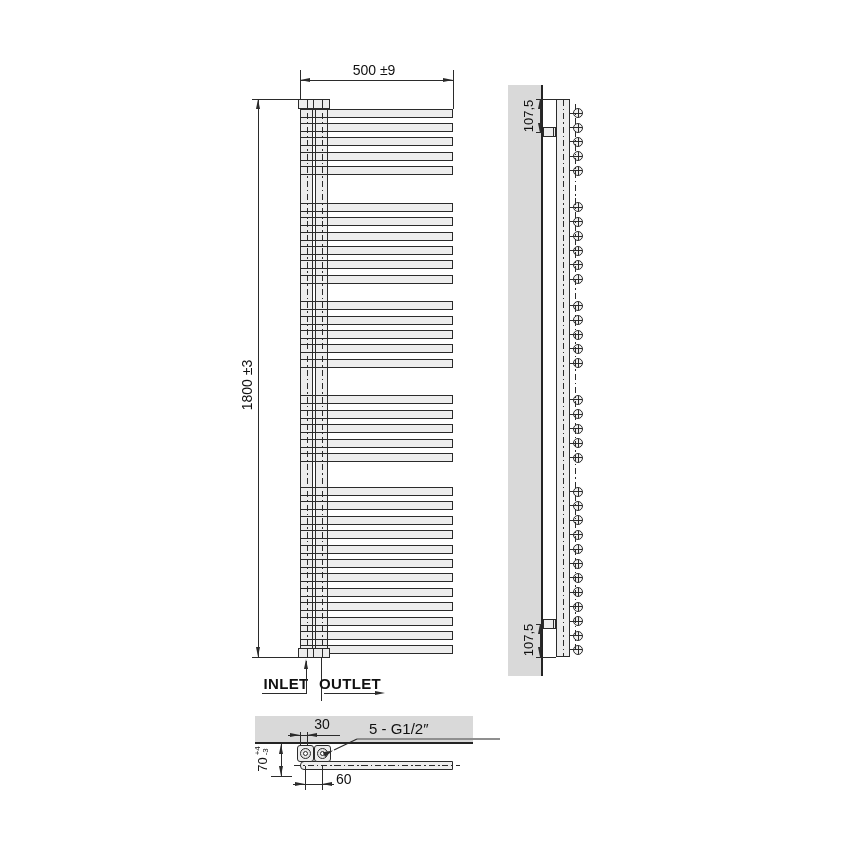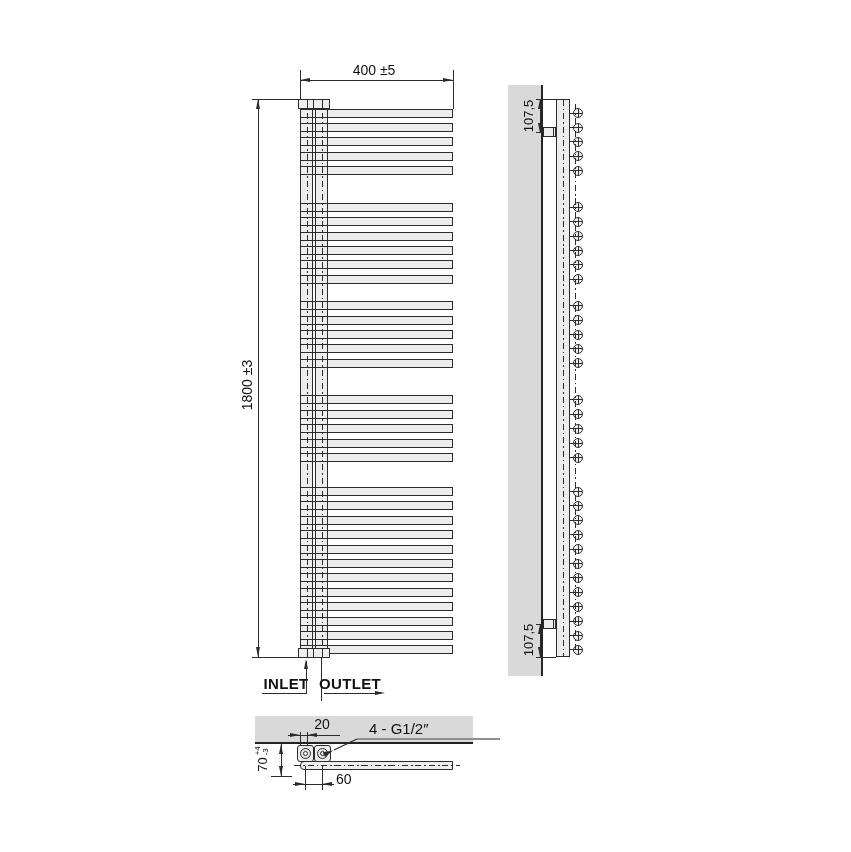--- a/index.html
+++ b/index.html
@@ -105,21 +105,21 @@
         <div class="mid"></div>
       </div>
   </div>
 
   <div>
     <div class="abs ln" style="left:300px;top:70px;width:1px;height:29px;"></div>
     <div class="abs ln" style="left:453px;top:70px;width:1px;height:39px;"></div>
     <div class="abs ln" style="left:300px;top:80px;width:153px;height:1px;"></div>
     <div class="ah l" style="left:300px;top:78px;"></div>
     <div class="ah r" style="left:443px;top:78px;"></div>
-    <div class="abs txt ctr" style="left:334px;top:63px;width:80px;height:14px;">400 ±5</div>
+    <div class="abs txt ctr" style="left:334px;top:63px;width:80px;height:14px;">500 ±9</div>
   </div>
 
   <div>
     <div class="abs ln" style="left:252px;top:99px;width:48px;height:1px;"></div>
     <div class="abs ln" style="left:252px;top:657px;width:48px;height:1px;"></div>
     <div class="abs ln" style="left:258px;top:99px;width:1px;height:558px;"></div>
     <div class="ah u" style="left:256px;top:99px;"></div>
     <div class="ah d" style="left:256px;top:647px;"></div>
     <div class="abs txt ctr rot" style="left:207px;top:377px;width:80px;height:16px;">1800 ±3</div>
   </div>
@@ -250,25 +250,25 @@
     <div class="abs outl" style="left:303px;top:751px;width:5px;height:5px;border-radius:50%;background:#fff;z-index:4;"></div>
     <div class="abs outl" style="left:317px;top:748px;width:11px;height:11px;border-radius:50%;background:#e4e4e4;z-index:3;"></div>
     <div class="abs outl" style="left:320px;top:751px;width:5px;height:5px;border-radius:50%;background:#fff;z-index:4;"></div>
 
     <div>
       <div class="abs ln" style="left:300px;top:732px;width:1px;height:13px;z-index:5;"></div>
       <div class="abs ln" style="left:307px;top:732px;width:1px;height:13px;z-index:5;"></div>
       <div class="abs ln" style="left:288px;top:735px;width:52px;height:1px;z-index:5;"></div>
       <div class="ah r" style="left:290px;top:733px;z-index:5;"></div>
       <div class="ah l" style="left:307px;top:733px;z-index:5;"></div>
-      <div class="abs txt ctr" style="left:300px;top:717px;width:44px;height:14px;z-index:5;">20</div>
-    </div>
-
-    <div>
-      <div class="abs txt" style="left:369px;top:721px;font-size:15px;z-index:5;">4 - G1/2″</div>
+      <div class="abs txt ctr" style="left:300px;top:717px;width:44px;height:14px;z-index:5;">30</div>
+    </div>
+
+    <div>
+      <div class="abs txt" style="left:369px;top:721px;font-size:15px;z-index:5;">5 - G1/2″</div>
       <div class="abs" style="left:357px;top:738px;width:143px;height:1.5px;background:#8f8f8f;z-index:5;"></div>
     </div>
 
     <div>
       <div class="abs ln" style="left:271px;top:776px;width:21px;height:1px;"></div>
       <div class="abs ln" style="left:281px;top:744px;width:1px;height:32px;"></div>
       <div class="ah u" style="left:279px;top:744px;"></div>
       <div class="ah d" style="left:279px;top:766px;"></div>
       <div class="abs txt ctr rot" style="left:242px;top:750px;width:40px;height:18px;font-size:13px;">
         <span>70</span>

